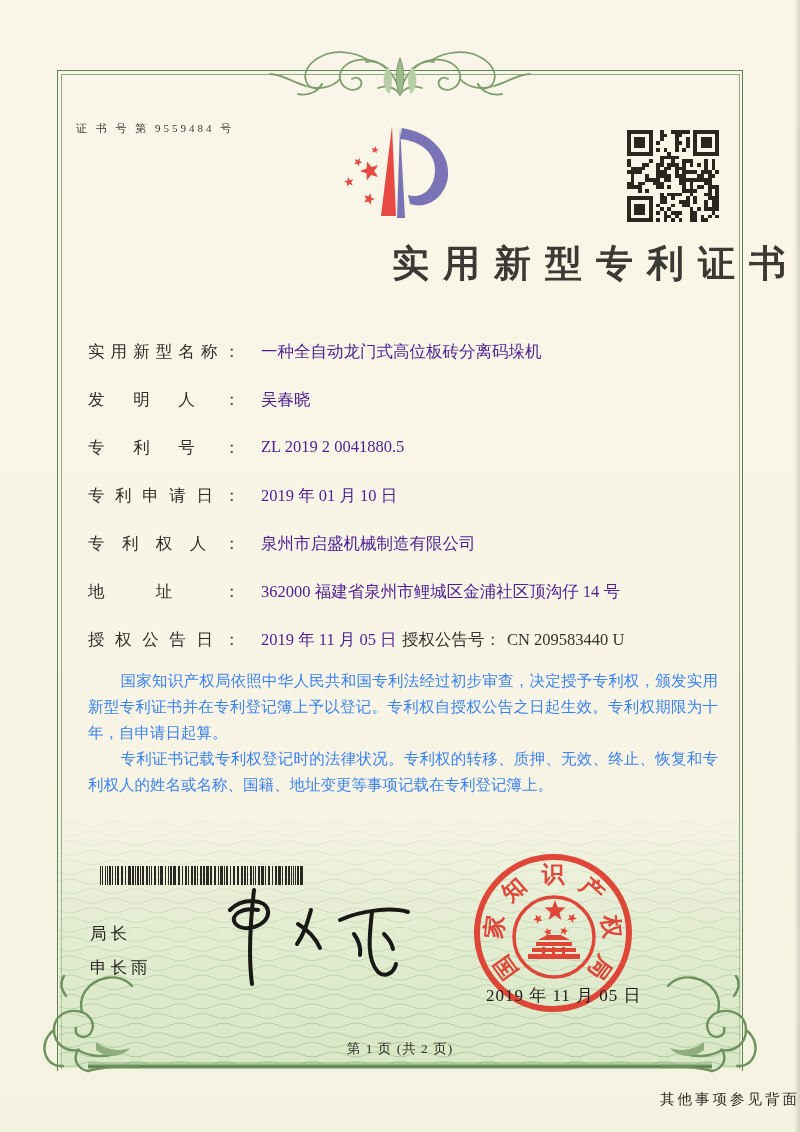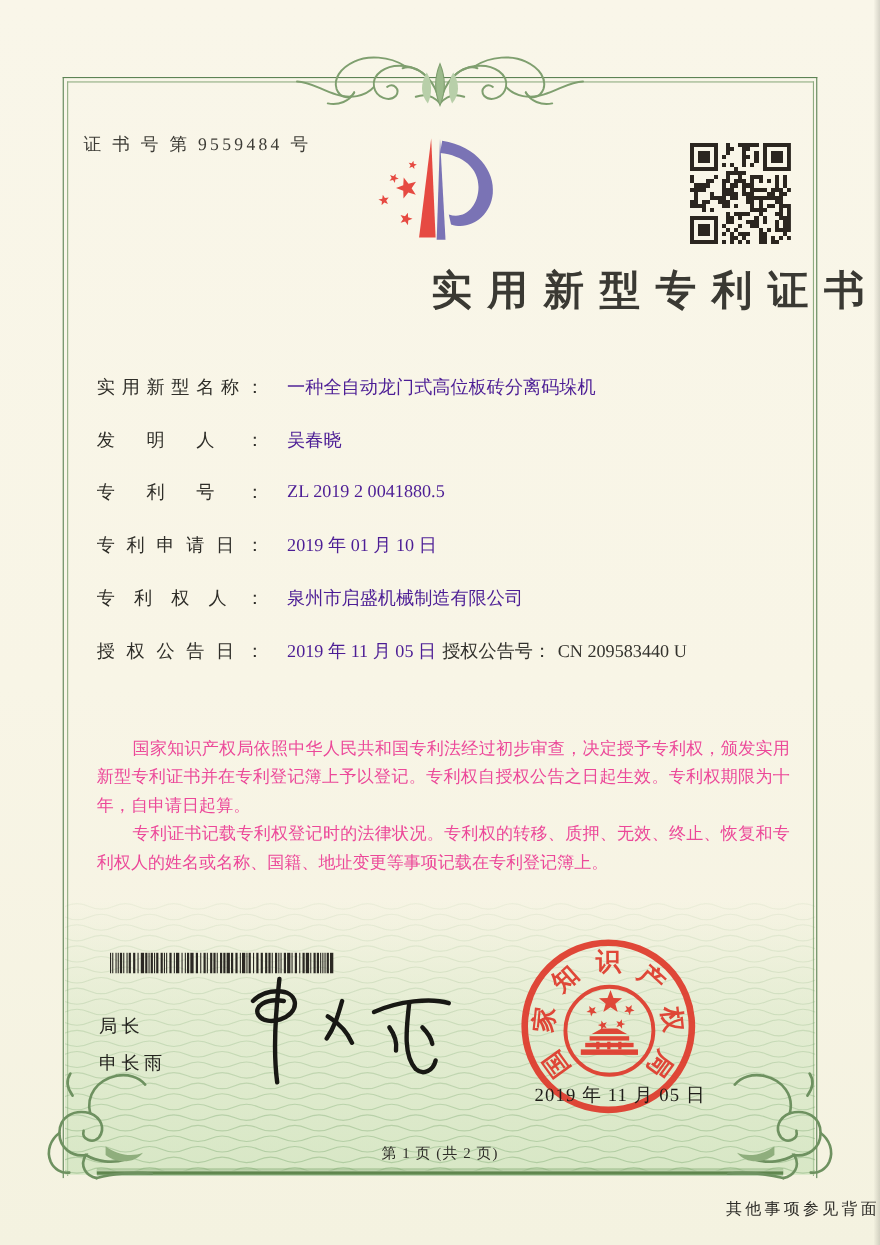--- a/index.html
+++ b/index.html
@@ -18,36 +18,36 @@
     background:linear-gradient(180deg,rgba(208,230,193,0) 0%,rgba(205,228,189,.45) 45%,rgba(198,224,181,.62) 100%);}
   .guilloche{position:absolute;left:59px;bottom:64px;width:682px;height:250px;}
   .bottom-rule{position:absolute;left:88px;right:88px;top:1064px;height:5px;
     background:linear-gradient(180deg,#aec49e 0%,#51793f 45%,#7ba06b 75%,#cfdfc4 100%);
     box-shadow:0 -2px 0 rgba(130,170,115,.45);}
   .flourish{position:absolute;top:972px;width:104px;height:104px;}
   .flourish.left{left:36px;}
   .flourish.right{right:36px;transform:scaleX(-1);}
   .top-ornament{position:absolute;left:268px;top:42px;width:264px;height:60px;}
   
-  .cert-no{position:absolute;left:76px;top:121px;font-size:16px;letter-spacing:3px;color:#3c3b35;}
+  .cert-no{position:absolute;left:76px;top:121px;font-size:11px;letter-spacing:3px;color:#3c3b35;}
   .logo{position:absolute;left:336px;top:114px;width:136px;height:122px;}
   .qr{position:absolute;left:627px;top:130px;width:92px;height:92px;}
   .title{position:absolute;left:0;top:239px;width:100%;text-align:right;
     font-size:37px;font-weight:bold;letter-spacing:14px;color:#3a3933;text-indent:14px;}
   
   .fields{position:absolute;left:88px;top:341px;width:632px;}
   .frow{position:relative;height:48px;font-size:16.5px;white-space:nowrap;}
   .flabel{display:inline-block;width:152px;text-align:justify;text-align-last:justify;
     -moz-text-align-last:justify;vertical-align:top;color:#2f2e29;}
   .fvalue{margin-left:21px;color:#4c1d95;}
   .grant-pair{position:absolute;left:314px;top:0;text-align:center;}
   .grant-pair .glabel{margin-right:6px;}
   
   .paras{position:absolute;left:88px;top:668px;width:630px;font-size:15.5px;
-    line-height:26px;text-align:justify;color:#ec4899;}
+    line-height:26px;text-align:justify;color:#3b82f6;}
   .paras p{margin:0;text-indent:2.1em;}
   
   .barcode{position:absolute;left:100px;top:866px;width:206px;height:19px;}
   .officer{position:absolute;left:90px;top:916px;font-family:"Liberation Sans","DejaVu Sans",sans-serif;
     font-size:16.5px;letter-spacing:4px;color:#24231f;line-height:34px;}
   .signature{position:absolute;left:212px;top:876px;width:210px;height:118px;}
   .seal{position:absolute;left:472px;top:852px;width:162px;height:162px;opacity:.92;}
   .seal-date{position:absolute;left:486px;top:984px;font-size:17px;letter-spacing:1px;color:#1d1c18;z-index:5;}
   .page-num{position:absolute;left:0;top:1040px;width:100%;text-align:center;font-size:13.5px;color:#2e2d28;letter-spacing:1px;}
   .back-note{position:absolute;left:0;top:1090px;width:100%;text-align:right;font-size:14.5px;letter-spacing:3px;color:#2e2d28;}
@@ -353,20 +353,23 @@
     <div class="frow">
       <span class="flabel">专利号：</span><span class="fvalue">ZL 2019 2 0041880.5</span>
     </div>
     <div class="frow">
       <span class="flabel">专利申请日：</span><span class="fvalue">2019 年 01 月 10 日</span>
     </div>
     <div class="frow">
       <span class="flabel">专利权人：</span><span class="fvalue">泉州市启盛机械制造有限公司</span>
     </div>
     <div class="frow">
+      <span class="flabel">地址：</span><span class="fvalue">362000 福建省泉州市鲤城区金浦社区顶沟仔 14 号</span>
+    </div>
+    <div class="frow">
       <span class="flabel">授权公告日：</span><span class="fvalue">2019 年 11 月 05 日</span>
       <span class="grant-pair">
         <span class="glabel">授权公告号：</span><span>CN 209583440 U</span>
       </span>
     </div>
   </div>
 
   <div class="paras">
     <p>国家知识产权局依照中华人民共和国专利法经过初步审查，决定授予专利权，颁发实用新型专利证书并在专利登记簿上予以登记。专利权自授权公告之日起生效。专利权期限为十年，自申请日起算。</p>
     <p>专利证书记载专利权登记时的法律状况。专利权的转移、质押、无效、终止、恢复和专利权人的姓名或名称、国籍、地址变更等事项记载在专利登记簿上。</p>

